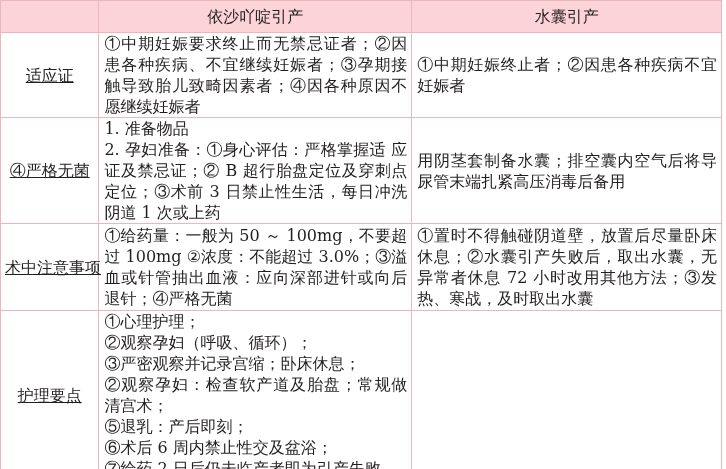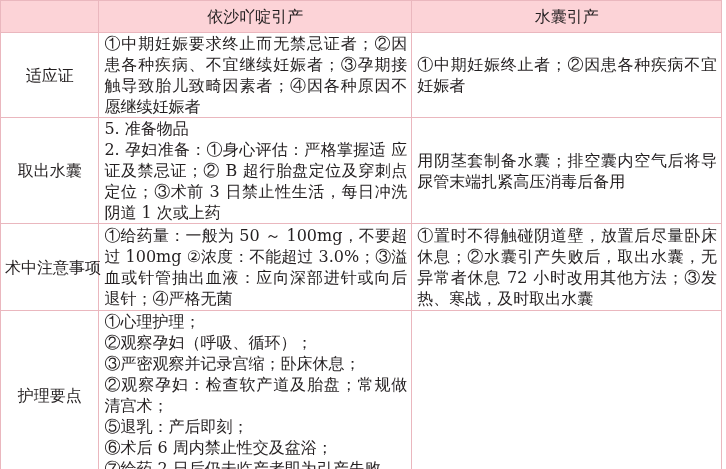--- a/index.html
+++ b/index.html
@@ -34,20 +34,21 @@
       font-weight: normal;
       height: 31px;
       text-align: center;
     }
     .col-label { width: 95px; }
     .col-a { width: 302px; }
     .col-b { width: 299px; }
     td.label {
       text-align: center;
       white-space: nowrap;
+      text-decoration: underline;
     }
     td.content {
       text-align: justify;
       padding-left: 5px;
       padding-right: 4px;
     }
     .row-indication td { height: 63px; }
     .row-contra td { height: 43px; }
     .row-prep td { height: 87px; }
     .row-intra td { height: 86px; }
@@ -74,23 +75,23 @@
     <tr class="row-indication">
       <td class="label">适应证</td>
       <td class="content">
         <span class="line">①中期妊娠要求终止而无禁忌证者；②因患各种疾病、不宜继续妊娠者；③孕期接触导致胎儿致畸因素者；④因各种原因不愿继续妊娠者</span>
       </td>
       <td class="content">
         <span class="line">①中期妊娠终止者；②因患各种疾病不宜妊娠者</span>
       </td>
     </tr>
     <tr class="row-prep">
-      <td class="label">取出水囊</td>
+      <td class="label">④严格无菌</td>
       <td class="content">
-        <span class="line">5. 准备物品</span>
+        <span class="line">1. 准备物品</span>
         <span class="line">2. 孕妇准备：①身心评估：严格掌握适 应证及禁忌证；② B 超行胎盘定位及穿刺点定位；③术前 3 日禁止性生活，每日冲洗阴道 1 次或上药</span>
       </td>
       <td class="content">
         <span class="line">用阴茎套制备水囊；排空囊内空气后将导尿管末端扎紧高压消毒后备用</span>
       </td>
     </tr>
     <tr class="row-intra">
       <td class="label">术中注意事项</td>
       <td class="content">
         <span class="line">①给药量：一般为 50 ～ 100mg，不要超过 100mg ②浓度：不能超过 3.0%；③溢血或针管抽出血液：应向深部进针或向后退针；④严格无菌</span>

